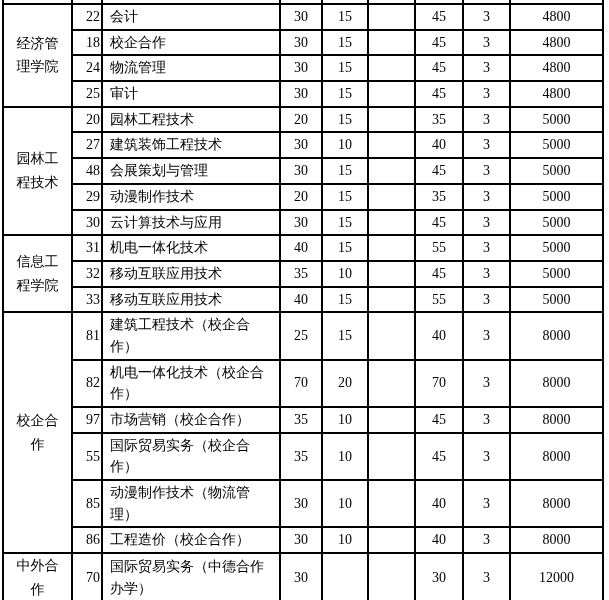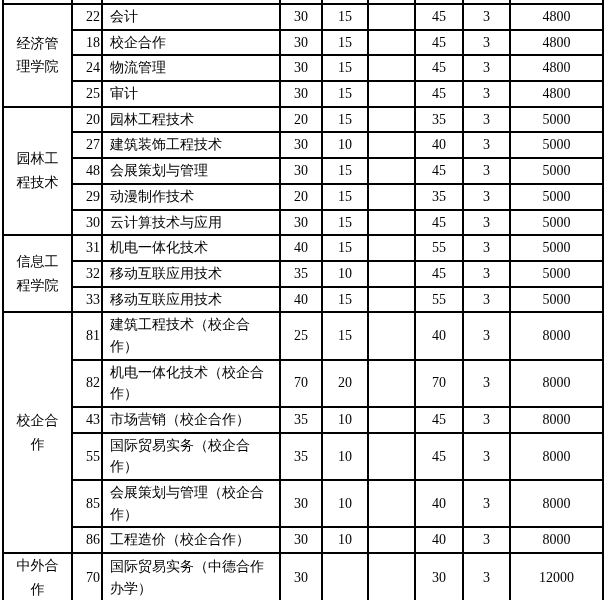--- a/index.html
+++ b/index.html
@@ -181,42 +181,42 @@
         <td class="num">82</td>
         <td class="major">机电一体化技术（校企合作）</td>
         <td>70</td>
         <td>20</td>
         <td></td>
         <td>70</td>
         <td>3</td>
         <td>8000</td>
       </tr>
       <tr class="r">
-        <td class="num">43</td>
+        <td class="num">97</td>
         <td class="major">市场营销（校企合作）</td>
         <td>35</td>
         <td>10</td>
         <td></td>
         <td>45</td>
         <td>3</td>
         <td>8000</td>
       </tr>
       <tr class="r">
         <td class="num">55</td>
         <td class="major">国际贸易实务（校企合作）</td>
         <td>35</td>
         <td>10</td>
         <td></td>
         <td>45</td>
         <td>3</td>
         <td>8000</td>
       </tr>
       <tr class="r">
         <td class="num">85</td>
-        <td class="major">会展策划与管理（校企合作）</td>
+        <td class="major">动漫制作技术（物流管理）</td>
         <td>30</td>
         <td>10</td>
         <td></td>
         <td>40</td>
         <td>3</td>
         <td>8000</td>
       </tr>
       <tr class="r">
         <td class="num">86</td>
         <td class="major">工程造价（校企合作）</td>

